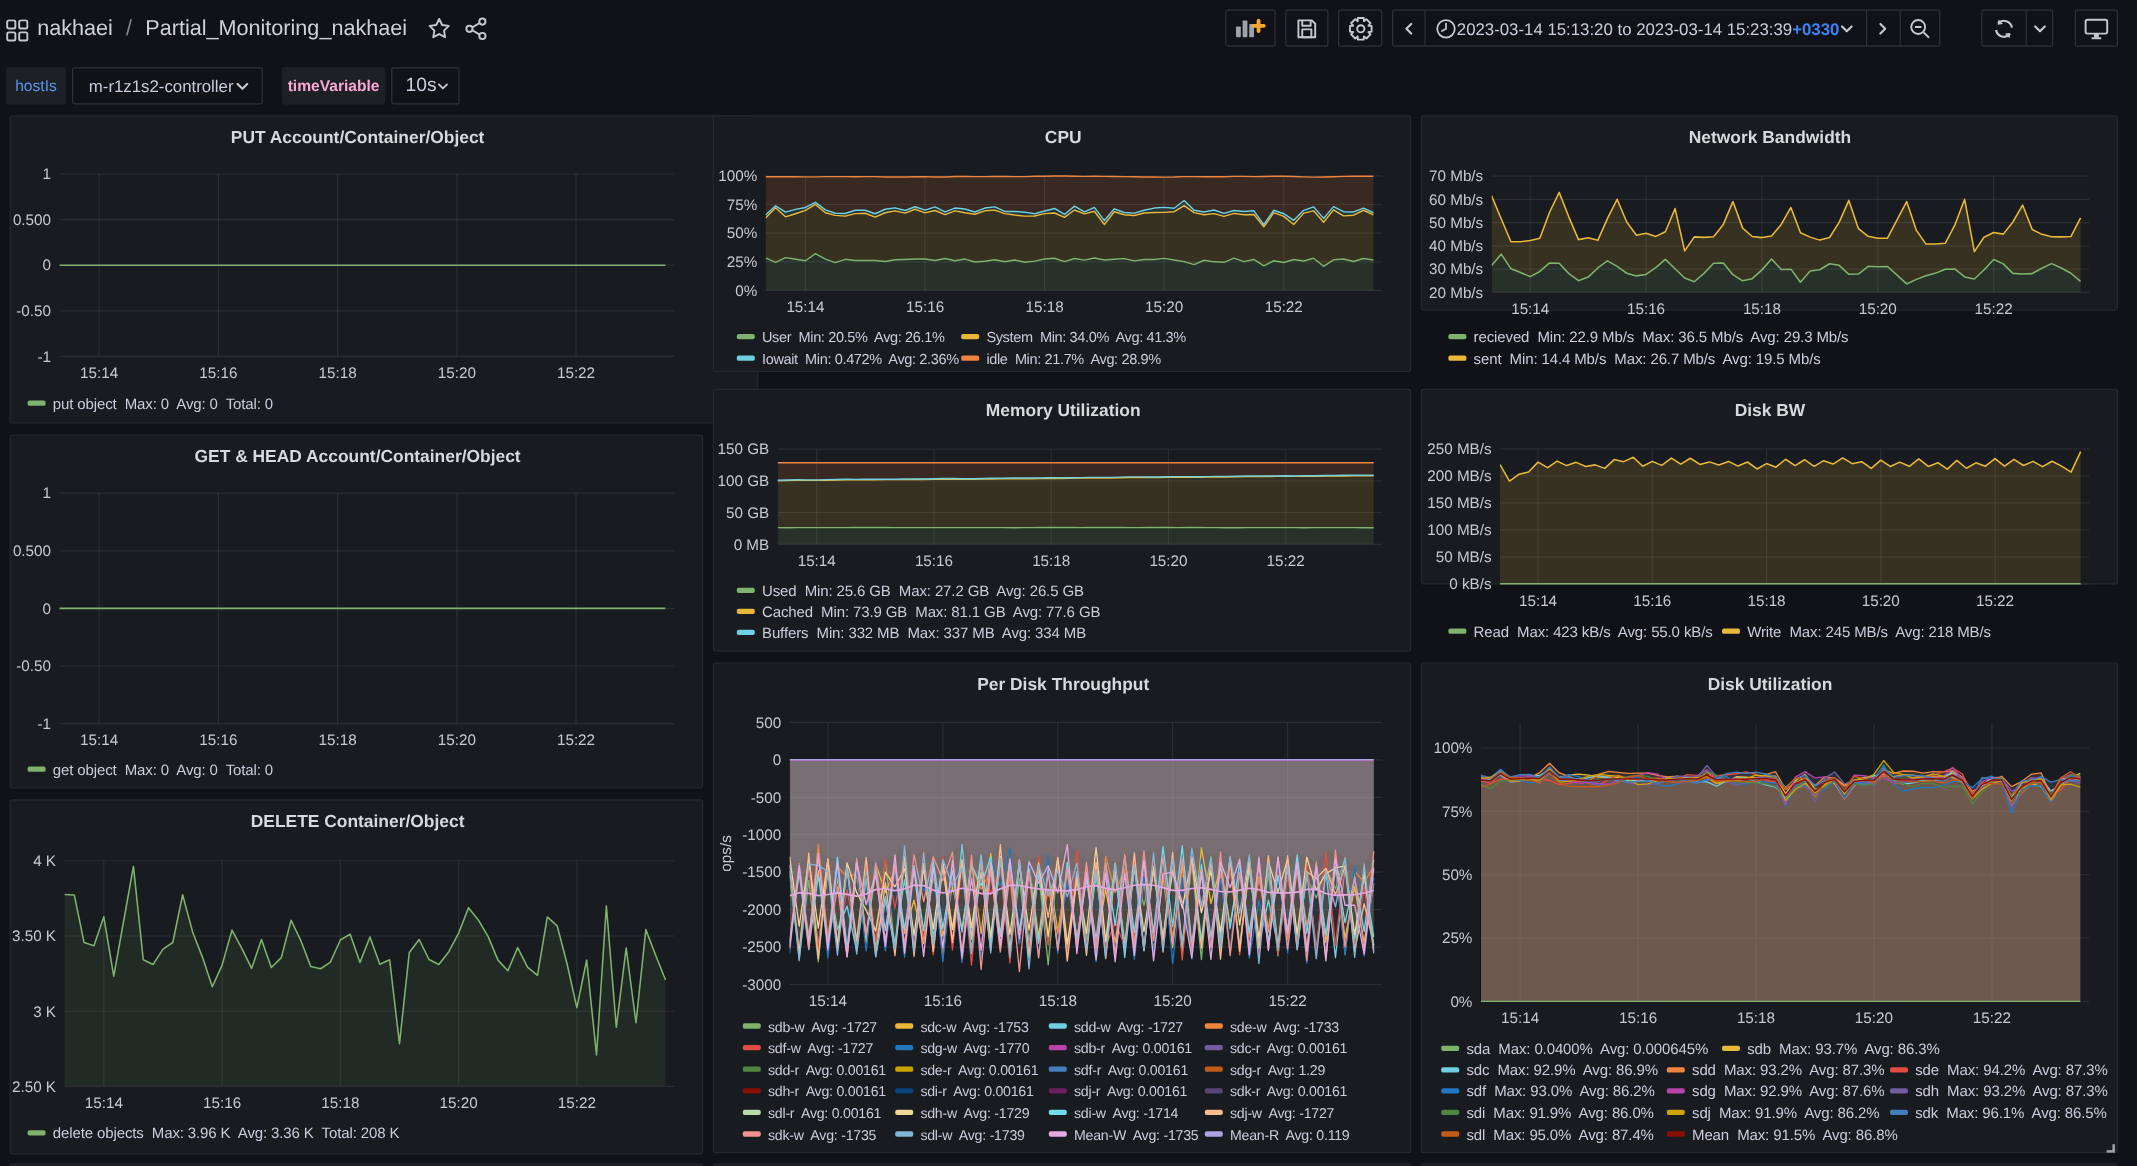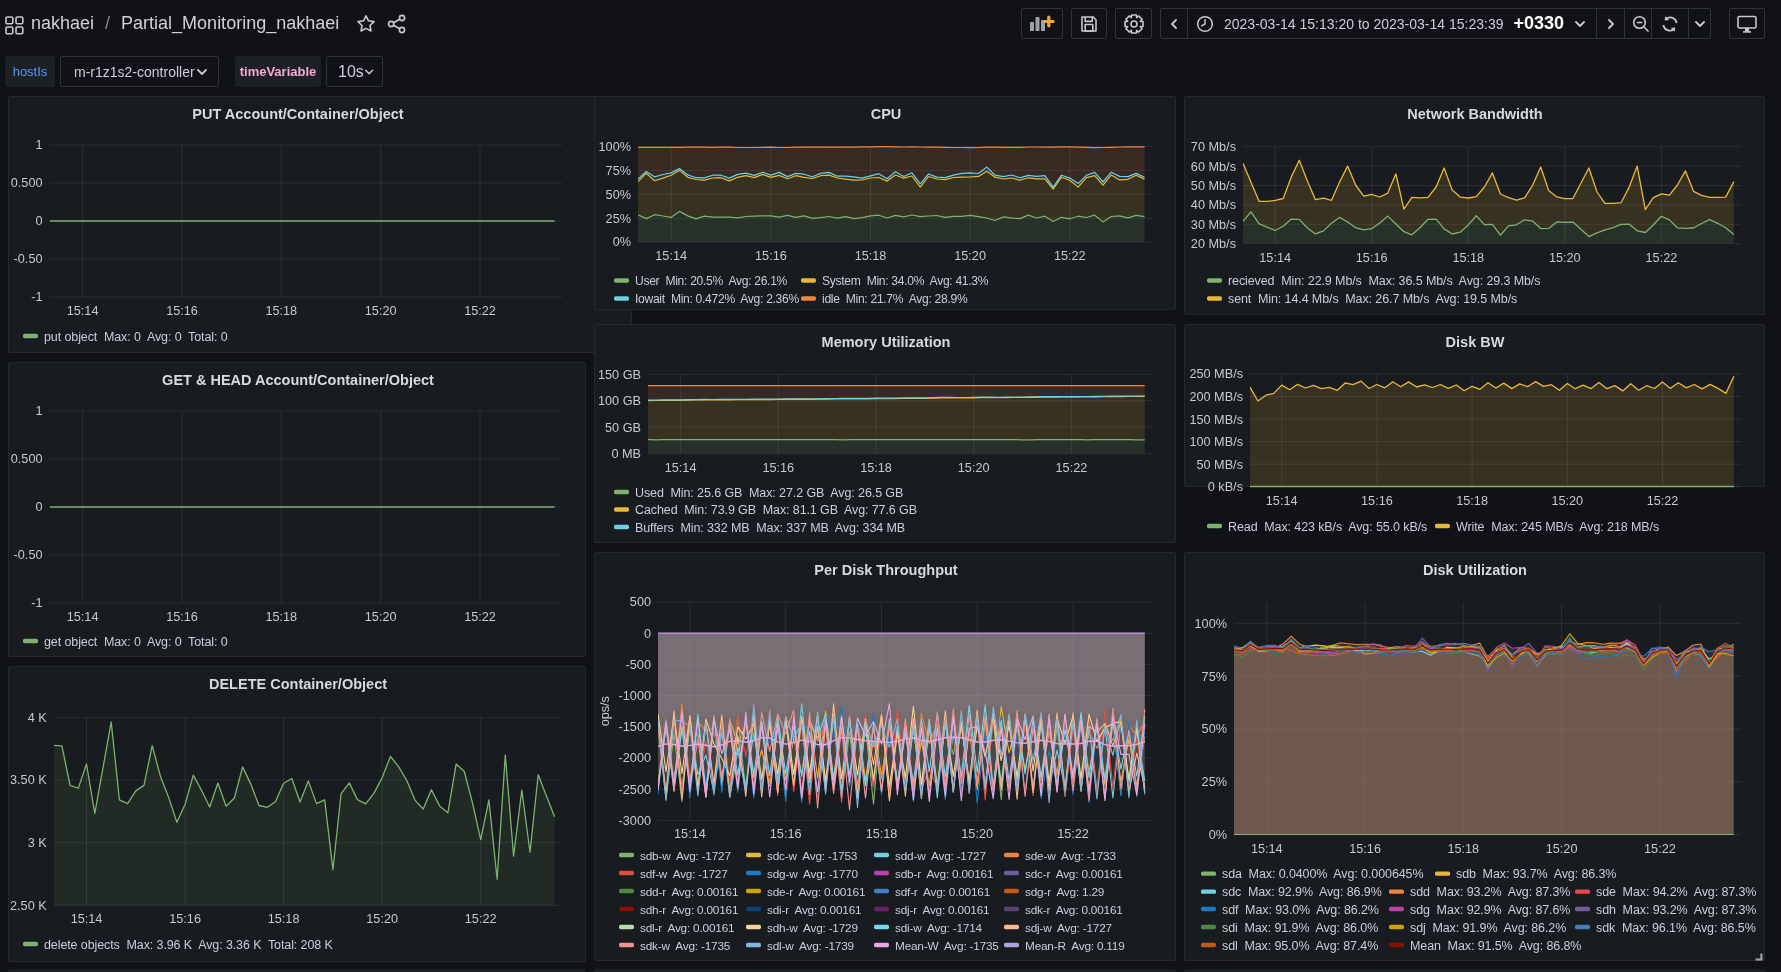--- a/index.html
+++ b/index.html
@@ -62,29 +62,29 @@
         <path d="M8.29 4.65 L8.61 2.01 L13.39 2.01 L13.71 4.65 L13.57 4.60 L15.66 2.95 L19.05 6.34 L17.40 8.43 L17.35 8.29 L19.99 8.61 L19.99 13.39 L17.35 13.71 L17.40 13.57 L19.05 15.66 L15.66 19.05 L13.57 17.40 L13.71 17.35 L13.39 19.99 L8.61 19.99 L8.29 17.35 L8.43 17.40 L6.34 19.05 L2.95 15.66 L4.60 13.57 L4.65 13.71 L2.01 13.39 L2.01 8.61 L4.65 8.29 L4.60 8.43 L2.95 6.34 L6.34 2.95 L8.43 4.60 Z" stroke-linejoin="round"></path>
       </g>
     </svg>
   </div>
 <div style="position:absolute;left:1160px;top:8px;height:31px;display:flex;align-items:stretch;border:1px solid #2f3237;border-radius:2px;background:#111217">
     <div style="width:27px;display:flex;align-items:center;justify-content:center;border-right:1px solid #2f3237">
       <svg width="12" height="12" viewBox="0 0 12 12" fill="none">
         <path d="M8 2L4 6l4 4" stroke="#c7c8cd" stroke-width="1.8" stroke-linecap="round" stroke-linejoin="round"></path>
       </svg>
     </div>
-    <div style="display:flex;align-items:center;padding:0 10px 0 8px;gap:10px">
+    <div style="display:flex;align-items:center;padding:0 10px 0 8px;">
       <svg width="18" height="18" viewBox="0 0 18 18" fill="none" style="">
         <g stroke="#c7c8cd" stroke-width="1.5">
           <circle cx="9" cy="9" r="7.3"></circle>
           <path d="M9 4.8V9L5.6 10.8" stroke-linecap="round"></path>
         </g>
       </svg>
       <span style="font-size:14px;color:#ccccdc">2023-03-14 15:13:20 to 2023-03-14 15:23:39</span>
-      <span style="font-size:18px;color:#ffffff;font-weight:600">+0330</span>
+      <span style="font-size:14px;color:#3b82f6;font-weight:600">+0330</span>
       <svg width="12" height="12" viewBox="0 0 12 12" fill="none">
         <path d="M2 4l4 4 4-4" stroke="#c7c8cd" stroke-width="1.8" stroke-linecap="round" stroke-linejoin="round"></path>
       </svg>
     </div>
     <div style="width:28px;display:flex;align-items:center;justify-content:center;border-left:1px solid #2f3237">
       <svg width="12" height="12" viewBox="0 0 12 12" fill="none">
         <path d="M4 2l4 4-4 4" stroke="#c7c8cd" stroke-width="1.8" stroke-linecap="round" stroke-linejoin="round"></path>
       </svg>
     </div>
     <div style="width:33px;display:flex;align-items:center;justify-content:center;border-left:1px solid #2f3237">
@@ -315,21 +315,21 @@
       <polyline points="53.0,75.2 61.1,75.0 69.3,74.8 77.4,74.9 85.6,74.9 93.7,74.7 101.9,74.6 110.0,74.4 118.1,74.5 126.3,74.4 134.4,74.3 142.6,74.3 150.7,74.3 158.8,74.2 167.0,74.2 175.1,74.1 183.3,74.0 191.4,73.8 199.6,73.8 207.7,73.9 215.8,73.9 224.0,73.8 232.1,73.6 240.3,73.5 248.4,73.4 256.6,73.4 264.7,73.4 272.8,73.3 281.0,73.2 289.1,73.2 297.3,73.1 305.4,73.0 313.5,72.8 321.7,72.8 329.8,72.8 338.0,72.6 346.1,72.4 354.3,72.4 362.4,72.5 370.5,72.5 378.7,72.3 386.8,72.2 395.0,72.2 403.1,72.3 411.3,72.2 419.4,72.0 427.5,72.0 435.7,71.9 443.8,71.7 452.0,71.7 460.1,71.7 468.3,71.6 476.4,71.5 484.5,71.6 492.7,71.5 500.8,71.4 509.0,71.3 517.1,71.2 525.2,71.1 533.4,71.1 541.5,71.0 549.7,71.0" fill="none" stroke="#6ED0E0" stroke-width="1.2" stroke-linejoin="round" clip-path="url(#c140323765595616)"></polyline>
       <polyline points="53.0,60.6 61.1,60.6 69.3,60.6 77.4,60.6 85.6,60.6 93.7,60.6 101.9,60.6 110.0,60.6 118.1,60.6 126.3,60.6 134.4,60.6 142.6,60.6 150.7,60.6 158.8,60.6 167.0,60.6 175.1,60.6 183.3,60.6 191.4,60.6 199.6,60.6 207.7,60.6 215.8,60.6 224.0,60.6 232.1,60.6 240.3,60.6 248.4,60.6 256.6,60.6 264.7,60.6 272.8,60.6 281.0,60.6 289.1,60.6 297.3,60.6 305.4,60.6 313.5,60.6 321.7,60.6 329.8,60.6 338.0,60.6 346.1,60.6 354.3,60.6 362.4,60.6 370.5,60.6 378.7,60.6 386.8,60.6 395.0,60.6 403.1,60.6 411.3,60.6 419.4,60.6 427.5,60.6 435.7,60.6 443.8,60.6 452.0,60.6 460.1,60.6 468.3,60.6 476.4,60.6 484.5,60.6 492.7,60.6 500.8,60.6 509.0,60.6 517.1,60.6 525.2,60.6 533.4,60.6 541.5,60.6 549.7,60.6" fill="none" stroke="#EF843C" stroke-width="1.2" stroke-linejoin="round" clip-path="url(#c140323765595616)"></polyline>
       <rect x="19.0" y="164.8" width="15" height="4.4" rx="1.6" fill="#7EB26D"></rect>
       <text x="40.0" y="171.6" class="lg">Used&nbsp; Min: 25.6 GB&nbsp; Max: 27.2 GB&nbsp; Avg: 26.5 GB</text>
       <rect x="19.0" y="182.3" width="15" height="4.4" rx="1.6" fill="#EAB839"></rect>
       <text x="40.0" y="189.1" class="lg">Cached&nbsp; Min: 73.9 GB&nbsp; Max: 81.1 GB&nbsp; Avg: 77.6 GB</text>
       <rect x="19.0" y="199.8" width="15" height="4.4" rx="1.6" fill="#6ED0E0"></rect>
       <text x="40.0" y="206.6" class="lg">Buffers&nbsp; Min: 332 MB&nbsp; Max: 337 MB&nbsp; Avg: 334 MB</text>
     </svg>
   </div>
-<div class="panel" style="left:1184px;top:96px;width:581px;height:219px">
+<div class="panel" style="left:1184px;top:96px;width:581px;height:163px">
     <svg width="581" height="219" style="position:absolute;left:0;top:0">
       <defs>
         <clipPath id="c140323772658608">
           <rect x="58.0" y="48.2" width="498.0" height="99.9"></rect>
         </clipPath>
       </defs>
       <text x="290" y="22" text-anchor="middle" class="ti">Network Bandwidth</text>
       <line x1="58.0" y1="49.7" x2="556.0" y2="49.7" stroke="rgba(204,204,220,0.10)" stroke-width="1"></line>
       <text x="51.0" y="54.1" text-anchor="end" class="ax">70 Mb/s</text>
       <line x1="58.0" y1="69.1" x2="556.0" y2="69.1" stroke="rgba(204,204,220,0.10)" stroke-width="1"></line>

